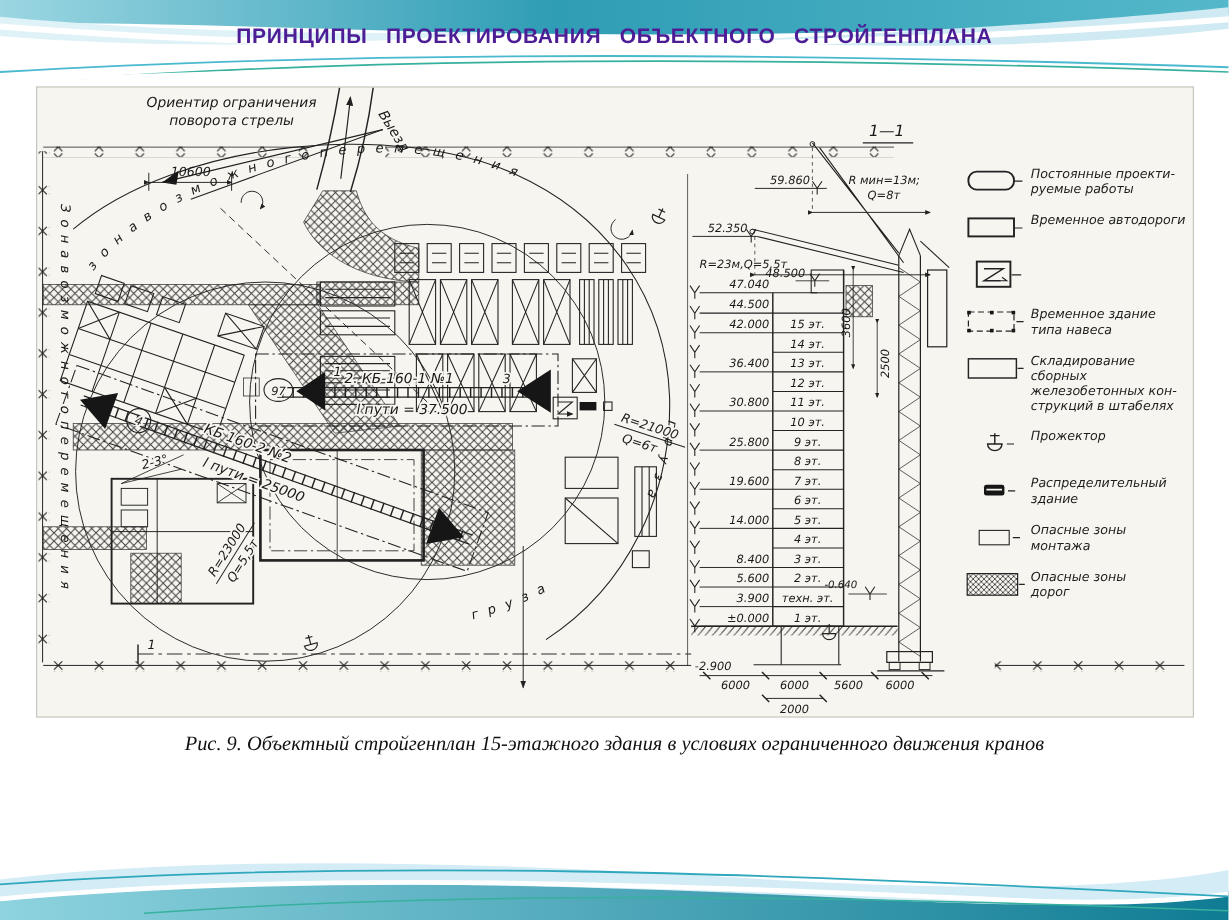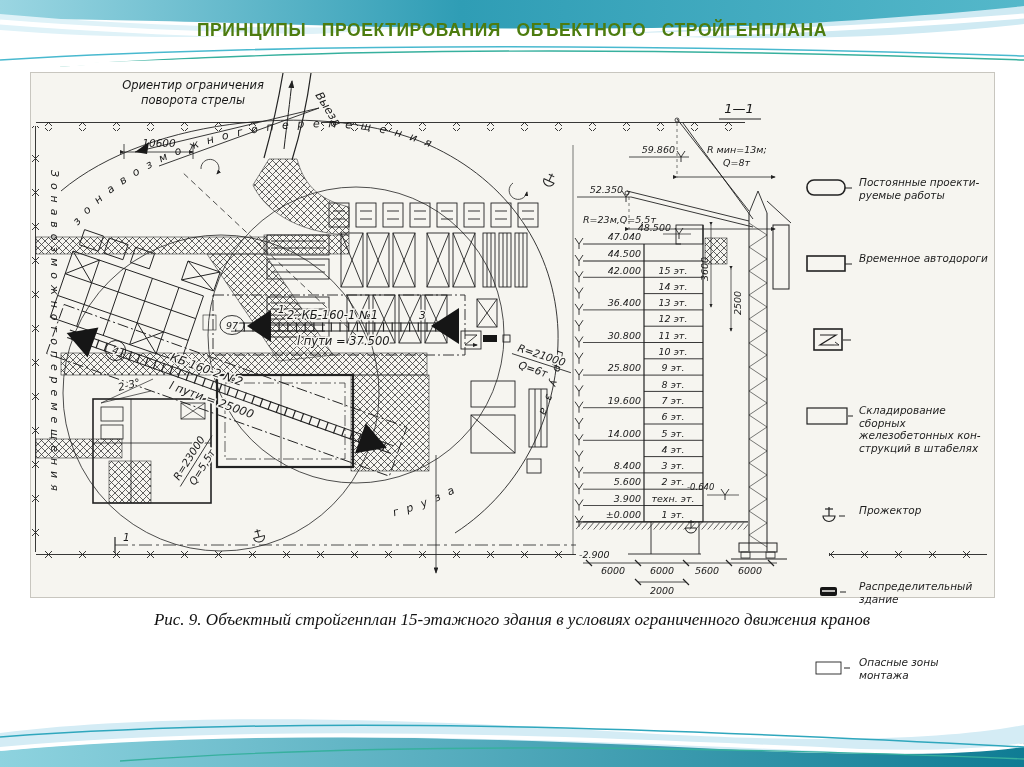--- a/index.html
+++ b/index.html
@@ -1,41 +1,41 @@
 <!DOCTYPE html>
 <html><head>
 <meta charset="utf-8">
 <style>
   html,body{margin:0;padding:0;background:#fff;}
   .slide{position:relative;width:1024px;height:767px;background:#fff;overflow:hidden;
          font-family:"Liberation Sans",sans-serif;}
   .wave-top{position:absolute;left:0;top:0;}
   .wave-bottom{position:absolute;left:0;bottom:0;}
   .title{position:absolute;left:0;top:20px;width:100%;text-align:center;
-         font-size:17.5px;font-weight:bold;letter-spacing:.6px;word-spacing:10px;color:#4d7c0f;}
+         font-size:17.5px;font-weight:bold;letter-spacing:.6px;word-spacing:10px;color:#4c1d95;}
   .panel{position:absolute;left:30px;top:72px;width:963px;height:524px;background:#f6f5f0;
          border:1px solid #c8c6bf;box-sizing:content-box;}
   .caption{position:absolute;left:0;top:610px;width:100%;text-align:center;
            font-family:"Liberation Serif",serif;font-style:italic;font-size:17px;color:#111;}
   
   svg text{user-select:none;}
   .s{stroke:#222;fill:none;stroke-width:1;}
   .s6{stroke-width:.6}.s7{stroke-width:.7}.s8{stroke-width:.8}.s9{stroke-width:.9}
   .s12{stroke-width:1.2}.s16{stroke-width:1.6}.s22{stroke-width:2.2}
   .f{fill:#161616;stroke:none;}
   .dash{stroke-dasharray:6 4;}
   .dadot{stroke-dasharray:11 3 2 3;}
   .t{font-family:"DejaVu Sans",sans-serif;font-style:italic;fill:#191919;stroke:none;}
   .t8{font-size:8.5px}.t9{font-size:9.5px}.t10{font-size:10.5px}.t11{font-size:11.5px}.t12{font-size:13px}
   .halo{stroke:#f6f5f0;stroke-width:3px;paint-order:stroke;}
   .zone{letter-spacing:2.5px;font-size:11px;}
   .mid{text-anchor:middle}.end{text-anchor:end}
   
   .legend{position:absolute;left:772px;top:64px;width:190px;display:flex;flex-direction:column;gap:11px;}
-  .legend-item{display:flex;align-items:flex-start;gap:4px;margin-top:37px;}
+  .legend-item{display:flex;align-items:flex-start;gap:4px;}
   .lsym{width:52px;height:28px;flex:0 0 52px;}
   .llabel{font-family:"DejaVu Sans",sans-serif;font-style:italic;font-size:10.5px;line-height:12.5px;
           color:#1d1d1d;white-space:pre-line;padding-top:2px;}
 </style>
 </head>
 <body>
 
 <svg width="0" height="0" style="position:absolute" aria-hidden="true">
 <defs>
   <pattern id="lxh" width="4.5" height="4.5" patternUnits="userSpaceOnUse">
@@ -604,20 +604,27 @@
           </svg>
         <div class="llabel">Временное автодороги</div>
       </div>
 
       <div class="legend-item">
         <svg class="lsym" viewBox="-26 -14 52 28">
             <use href="#sym-transformer"></use>
           </svg>
       </div>
 
+      <div class="legend-item">
+        <svg class="lsym" viewBox="-26 -14 52 28">
+            <use href="#sym-shed"></use>
+          </svg>
+        <div class="llabel">Временное здание
+типа навеса</div>
+      </div>
 
 
       <div class="legend-item">
         <svg class="lsym" viewBox="-26 -14 52 28">
             <use href="#sym-storage-stacks"></use>
           </svg>
         <div class="llabel">Складирование сборных
 железобетонных кон-
 струкций в штабелях</div>
       </div>

